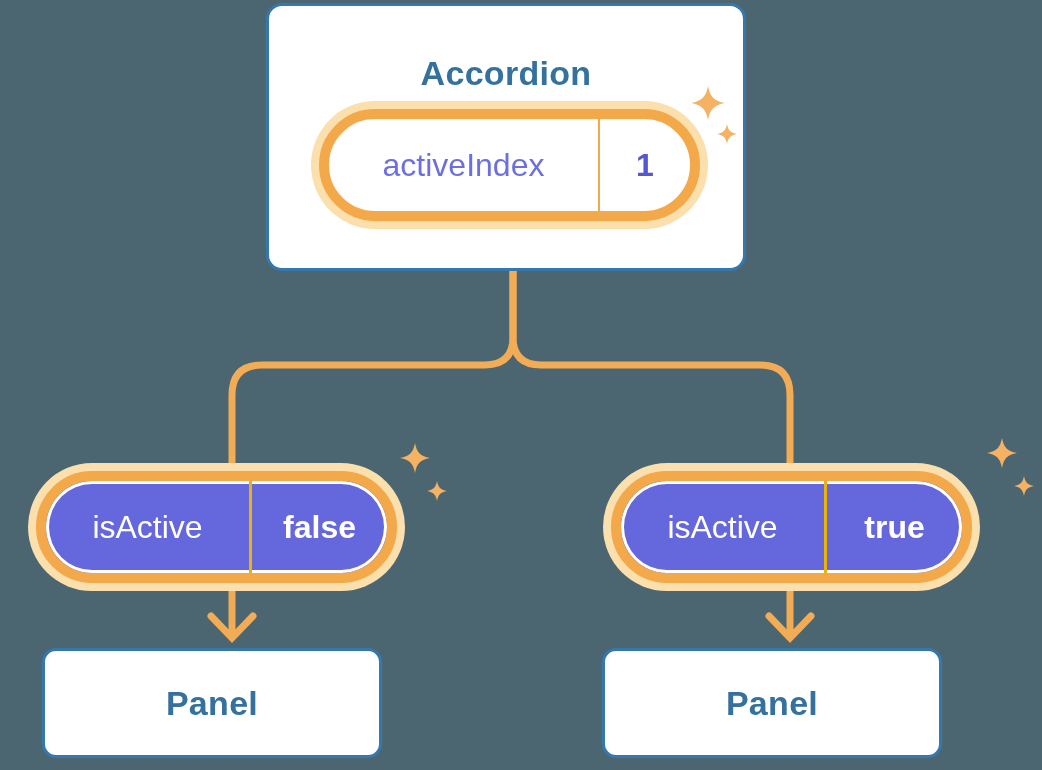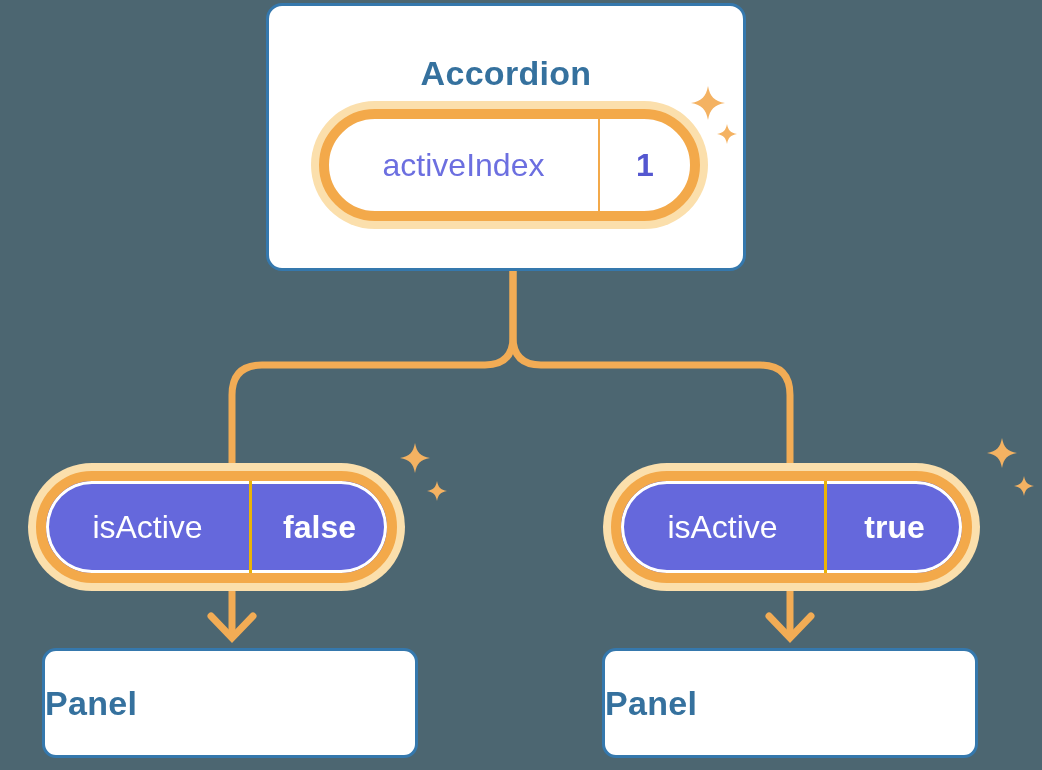--- a/index.html
+++ b/index.html
@@ -44,22 +44,22 @@
   }
   .card-title{
     margin-top:48px;
     text-align:center;
     font-size:34px;
     font-weight:600;
     color:var(--heading-text);
     letter-spacing:.3px;
   }
   .panel-card{
-    width:376px;height:110px;top:648px;
-    display:flex;align-items:center;
+    width:340px;height:110px;top:648px;
+    display:flex;align-items:center;justify-content:center;
     border-radius:14px;
   }
   .panel-card.left{left:42px;}
   .panel-card.right{left:602px;}
   .panel-title{
     font-size:34px;
     font-weight:600;
     color:var(--heading-text);
     letter-spacing:.3px;
   }

